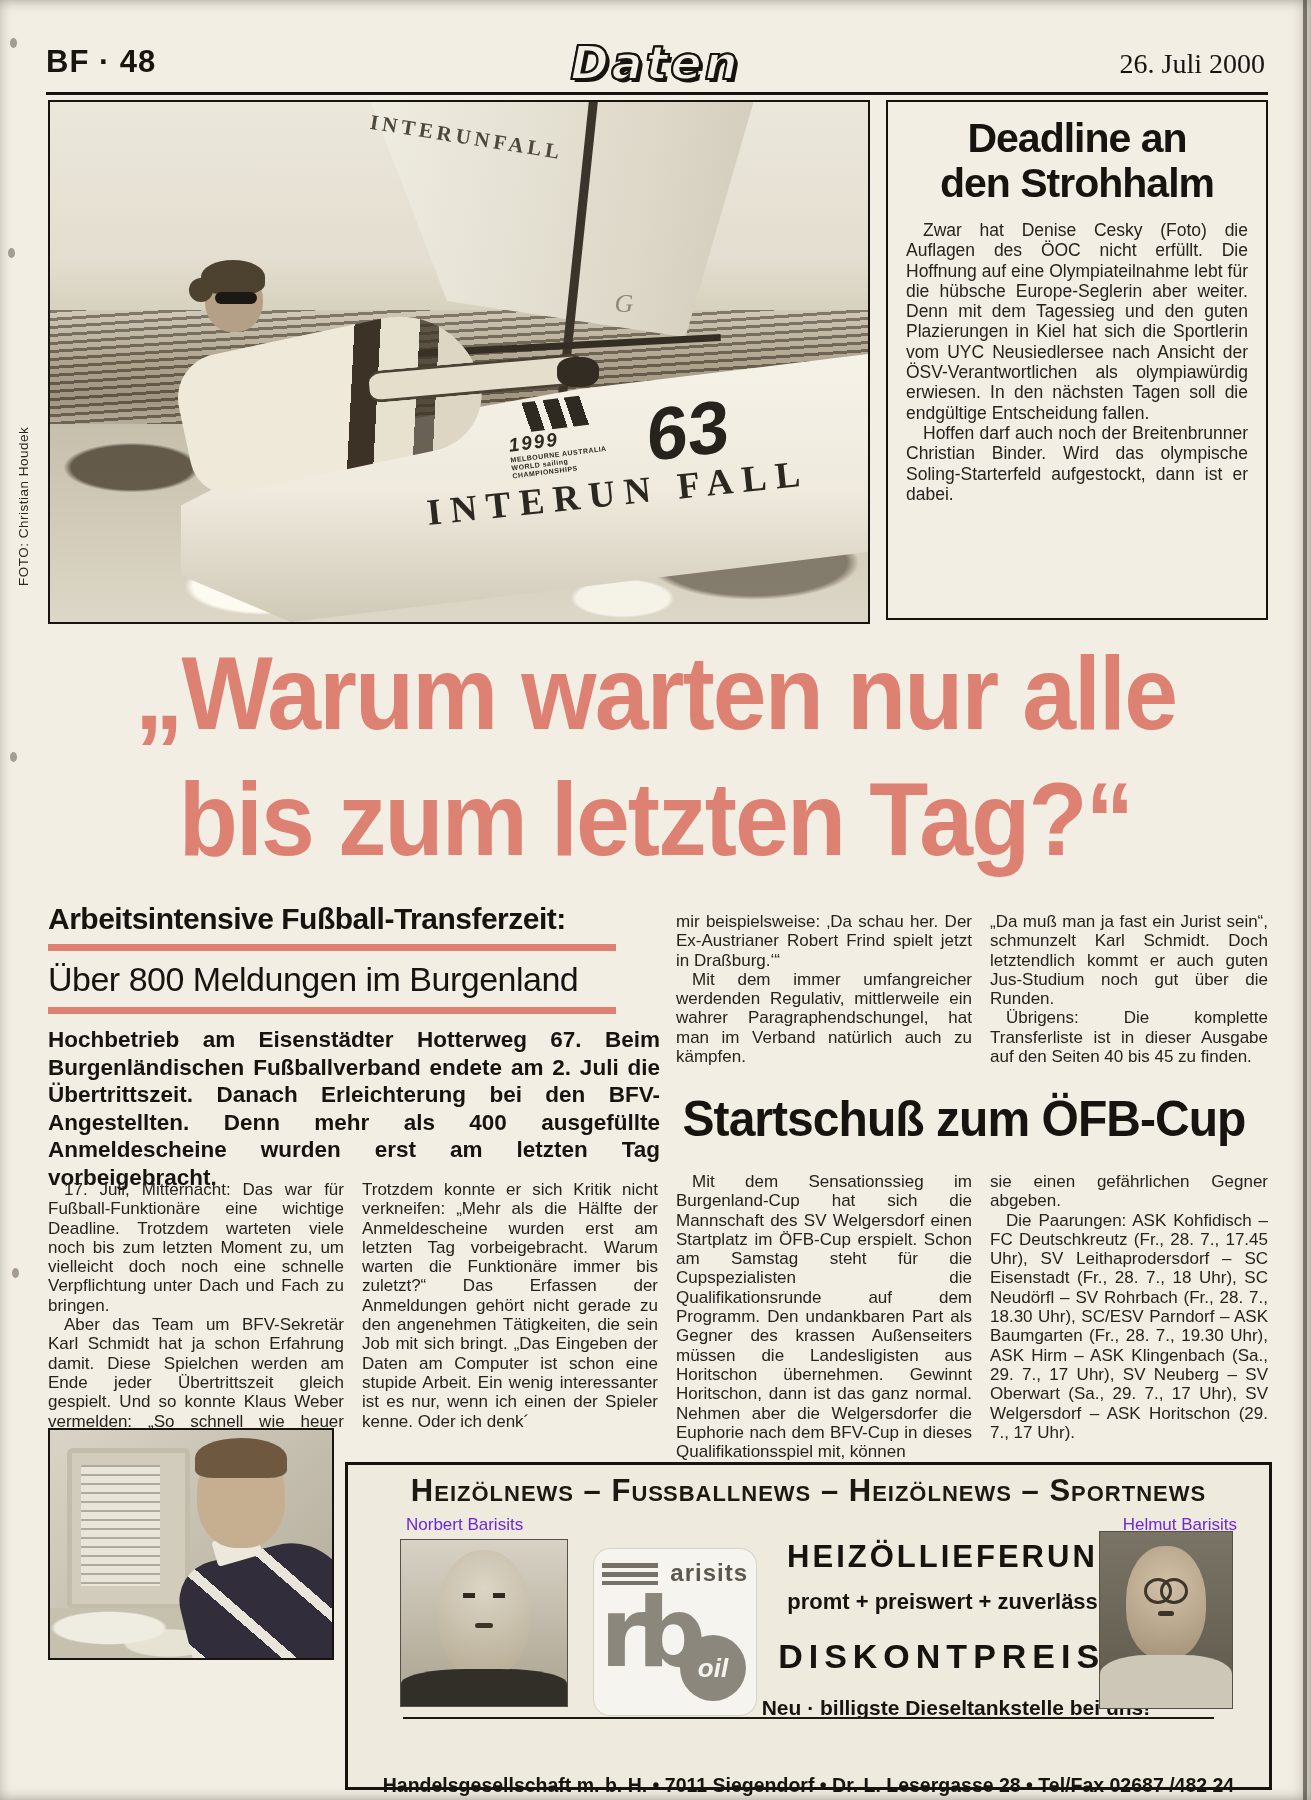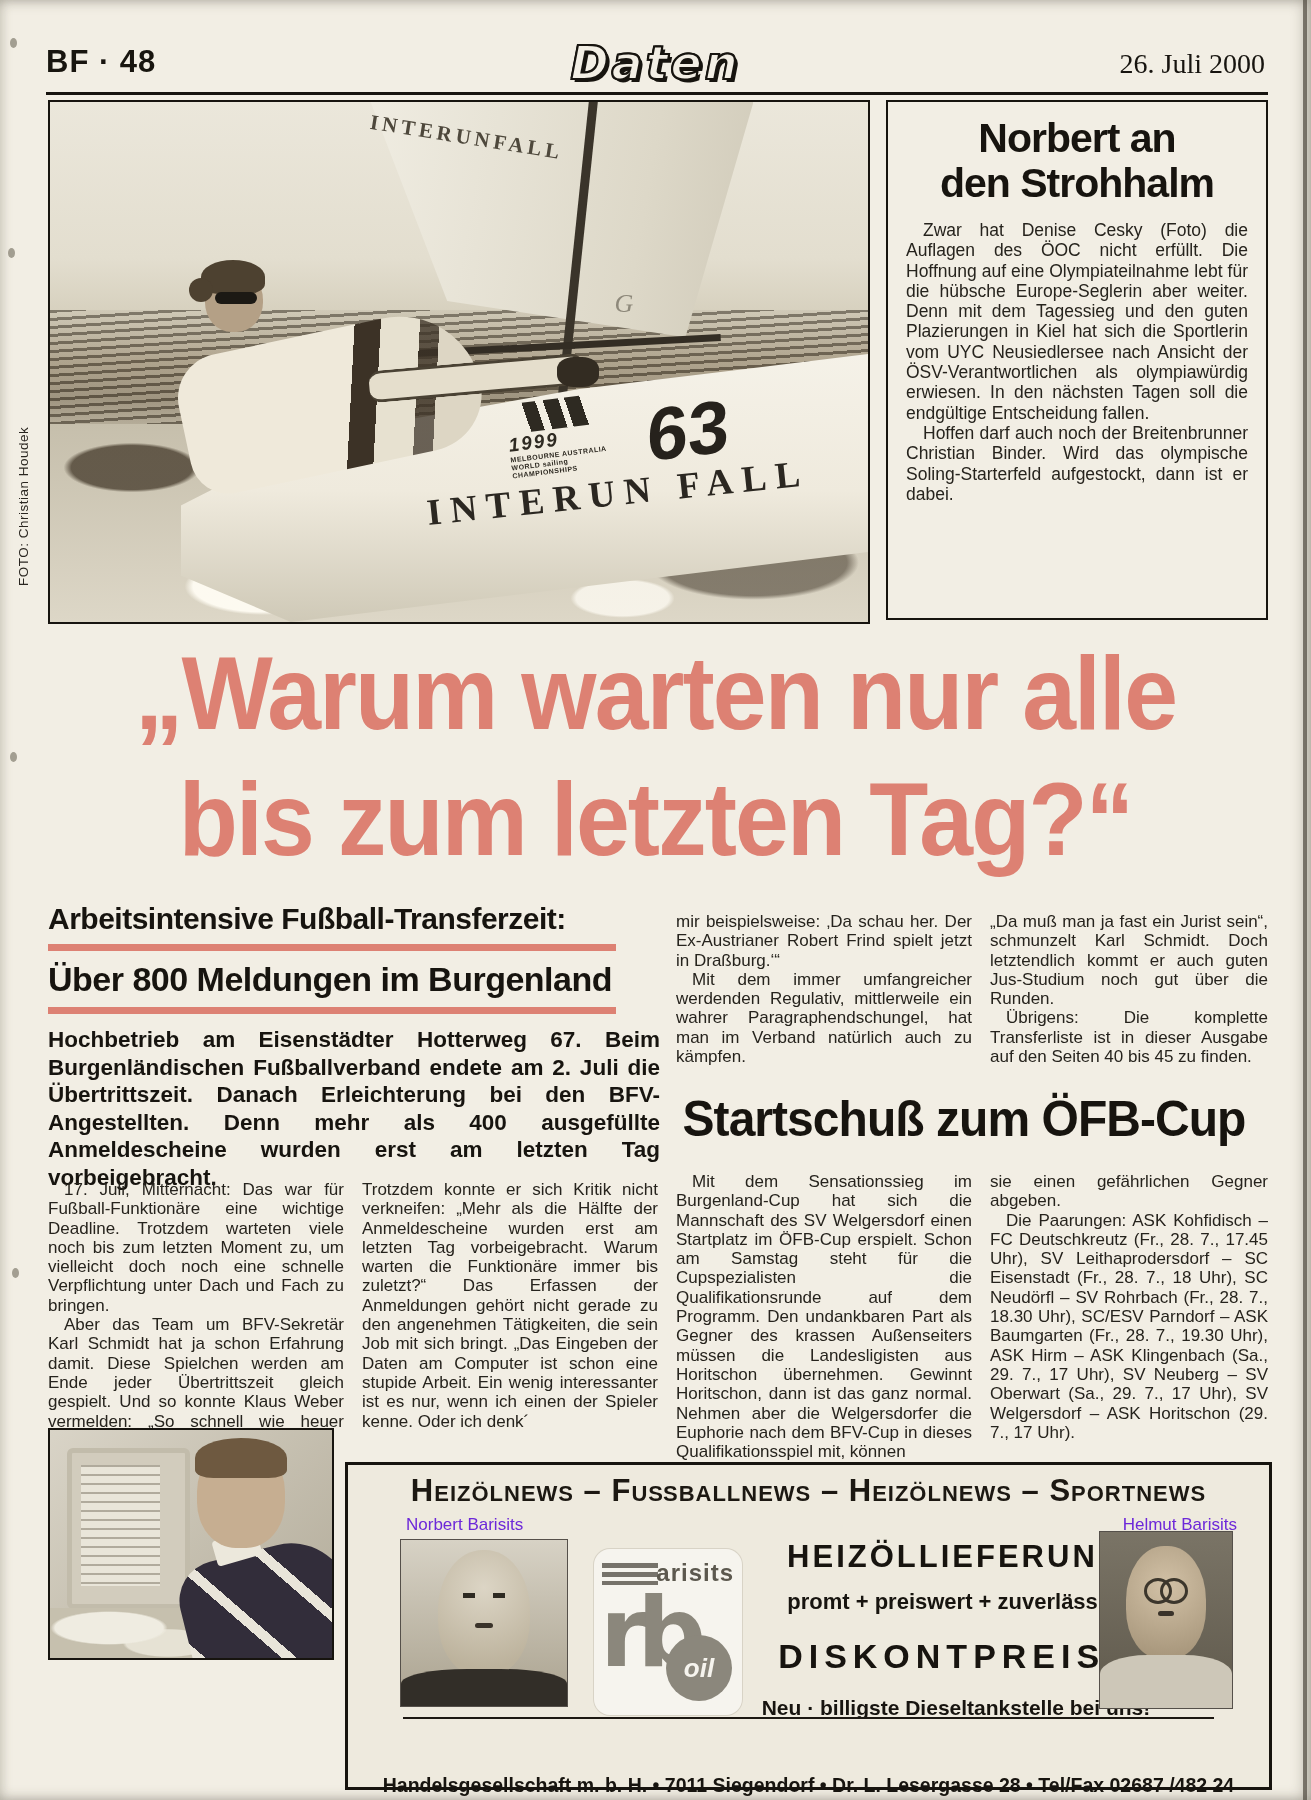--- a/index.html
+++ b/index.html
@@ -69,21 +69,21 @@
   
   .headline{left:0;width:1311px;text-align:center;color:#dd8173;font-weight:bold;
      font-size:104px;line-height:118px;letter-spacing:-2px;transform:scaleX(.93);}
   .hl1{top:634px;}
   .hl2{top:760px;}
   
   .kicker{left:48px;top:902px;width:572px;font-size:30px;font-weight:bold;color:#17140f;letter-spacing:-.5px;}
   .redbar{left:48px;width:568px;height:7px;background:#dd8173;}
   .rb1{top:944px;}
   .rb2{top:1007px;}
-  .subhead{left:48px;top:960px;width:572px;font-size:34px;font-weight:bold;color:#17140f;letter-spacing:-.5px;}
+  .subhead{left:48px;top:960px;width:572px;font-size:34px;font-weight:normal;color:#17140f;letter-spacing:-.5px;}
   .lead{left:48px;top:1026px;width:612px;font-size:22.5px;line-height:27.5px;font-weight:bold;
      color:#17140f;text-align:justify;hyphens:auto;}
   .col{color:#26231d;}
   .col p{margin:0;font-size:17px;line-height:19.3px;text-align:justify;hyphens:auto;}
   .col p.ind{text-indent:16px;}
   .tcol1{left:48px;top:1180px;width:296px;}
   .tcol2{left:362px;top:1180px;width:296px;}
   .tcol3{left:676px;top:912px;width:296px;}
   .tcol4{left:990px;top:912px;width:278px;}
   
@@ -123,21 +123,21 @@
   .face-h{left:20%;top:8%;width:60%;height:64%;background:radial-gradient(circle at 50% 35%,#d2c1a6,#a8977c 85%);}
   .eyes{position:absolute;left:27%;top:34%;width:46%;height:5px;
      background:linear-gradient(90deg,#2e2a22 0 28%,transparent 28% 72%,#2e2a22 72%);}
   .mouth{position:absolute;left:40%;top:58%;width:20%;height:5px;background:#3a332a;border-radius:3px;}
   .shoulders-n{position:absolute;left:0;bottom:0;width:100%;height:22%;background:#322e28;border-radius:40% 40% 0 0;}
   .shirt-h{position:absolute;left:0;bottom:0;width:100%;height:30%;background:#cdc7b8;border-radius:36% 36% 0 0;}
   .glasses{position:absolute;left:20%;top:28%;width:60%;height:22px;}
   .glasses span{position:absolute;top:0;width:22px;height:20px;border:3px solid #3c362c;border-radius:50%;}
   .g1{left:2px;} .g2{right:2px;}
   .ad-logo{left:246px;top:84px;width:148px;height:166px;background:#f6f4ee;border-radius:16px;
-     box-shadow:0 0 0 1px #d8d3c6;}
+     box-shadow:0 0 0 1px #d8d3c6;padding-left:14px;}
   .logo-bars{position:absolute;left:8px;top:14px;width:56px;height:22px;
      background:repeating-linear-gradient(180deg,#76726a 0 5px,transparent 5px 9px);}
   .logo-brand{position:absolute;right:8px;top:10px;font-size:24px;font-weight:bold;color:#5c584e;letter-spacing:1px;}
   .logo-rb{position:absolute;left:6px;top:28px;font-size:96px;font-weight:bold;color:#8b877c;letter-spacing:-10px;
      font-family:"DejaVu Sans",sans-serif;}
   .logo-oil{position:absolute;right:10px;bottom:14px;width:66px;height:66px;border-radius:50%;background:#8b877c;
      color:#f6f4ee;font-size:26px;font-weight:bold;font-style:italic;text-align:center;line-height:66px;}
   .ad-mid{left:408px;top:74px;width:400px;text-align:center;color:#17140f;}
   .ad-line1{font-size:31px;font-weight:bold;letter-spacing:3px;}
   .ad-line2{font-size:22px;font-weight:bold;margin-top:14px;}
@@ -181,21 +181,21 @@
       <span class="event-year">1999</span>
       <div class="event-text">MELBOURNE AUSTRALIA WORLD sailing CHAMPIONSHIPS</div>
     </div>
     <div class="abs hull-text">INTERUN FALL</div>
     <div class="abs sail-number">63</div>
   </div>
   <div class="abs photo-credit-vert">FOTO: Christian Houdek</div>
 
   <div class="abs sidebar-box">
     <div class="sidebar-title">
-      <div>Norbert an</div>
+      <div>Deadline an</div>
       <div>den Strohhalm</div>
     </div>
     <div class="sidebar-body">
       <p class="ind">Zwar hat Denise Cesky (Foto) die Auflagen des ÖOC nicht erfüllt. Die Hoffnung auf eine Olympiateilnahme lebt für die hübsche Europe-Seglerin aber weiter. Denn mit dem Tagessieg und den guten Plazierungen in Kiel hat sich die Sportlerin vom UYC Neusiedlersee nach Ansicht der ÖSV-Verantwortlichen als olympiawürdig erwiesen. In den nächsten Tagen soll die endgültige Entscheidung fallen.</p>
       <p class="ind">Hoffen darf auch noch der Breitenbrunner Christian Binder. Wird das olympische Soling-Starterfeld aufgestockt, dann ist er dabei.</p>
     </div>
   </div>
 
   <div class="abs headline hl1">„Warum warten nur alle</div>
   <div class="abs headline hl2">bis zum letzten Tag?“</div>

